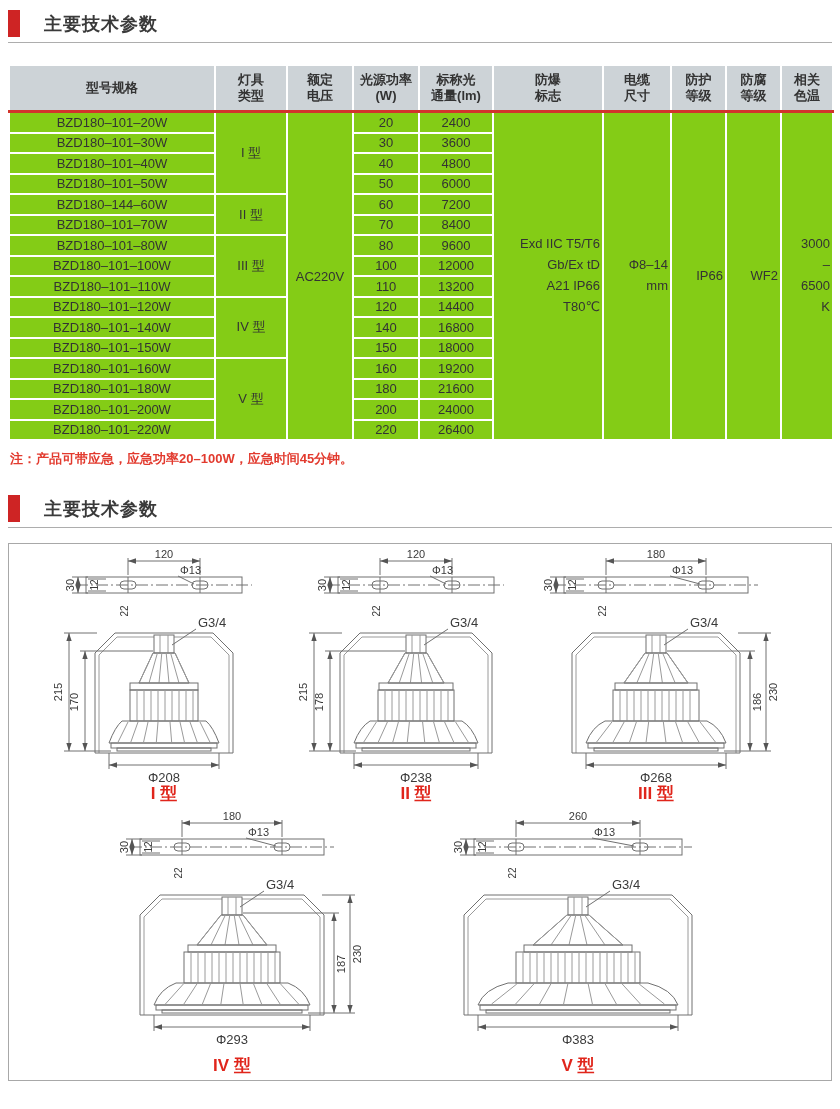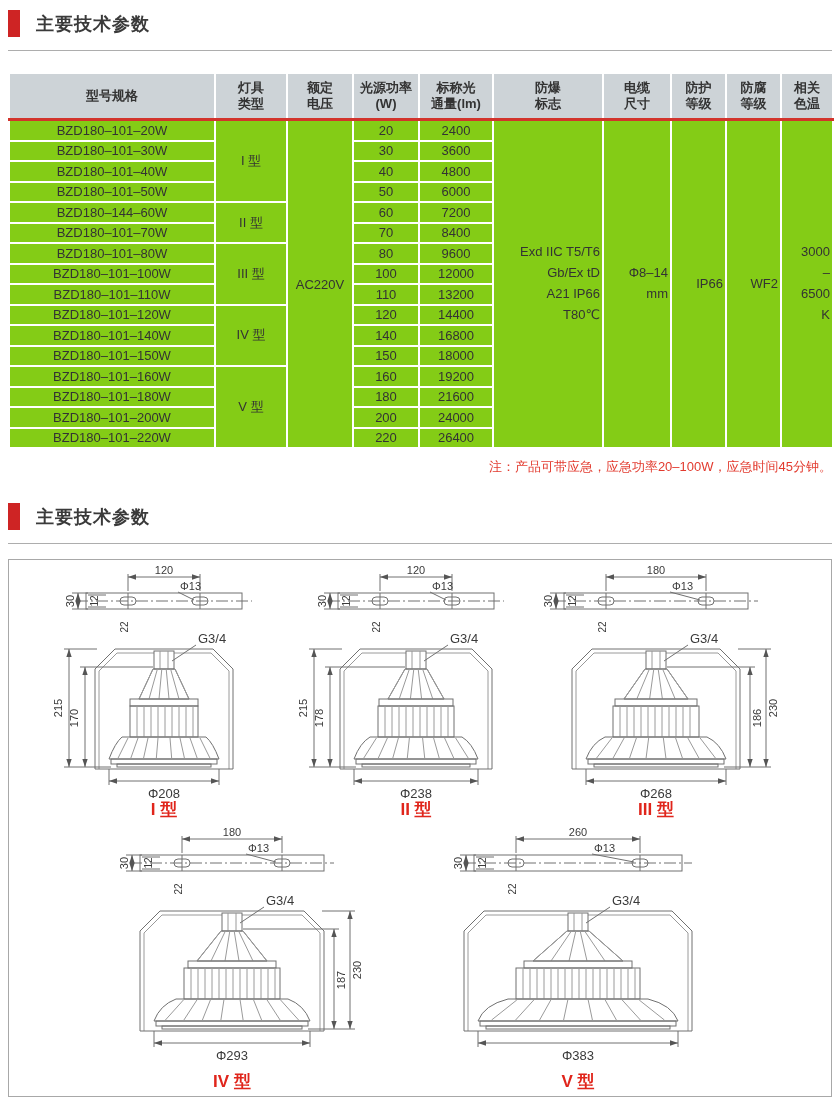--- a/index.html
+++ b/index.html
@@ -2,36 +2,36 @@
 <html><head>
 <meta charset="utf-8">
 <style>
   html,body{margin:0;padding:0;background:#fff;}
   body{
     width:840px;height:1109px;overflow:hidden;
     font-family:"Liberation Sans","DejaVu Sans",sans-serif;color:#333;
   }
   .page{padding:10px 8px 0 8px;}
   
-  .sec-title{display:flex;align-items:center;gap:16px;border-bottom:1px solid #adadad;padding:0 0 13px 0;}
+  .sec-title{display:flex;align-items:center;gap:24px;border-bottom:1px solid #adadad;padding:0 0 5px 0;}
   .red-bar{width:12px;height:27px;background:#ce2424;flex:0 0 auto;}
   .sec-title h2{margin:0;font-size:18px;font-weight:bold;color:#3a3a3a;letter-spacing:1px;}
   
   table.spec{width:824px;border-collapse:collapse;table-layout:fixed;margin-top:21px;}
   table.spec th{
     background:#cdd3d7;border:2px solid #fff;border-bottom:3px solid #d2342c;
     font-size:13px;font-weight:bold;color:#333;height:42px;padding:1px 2px;
     white-space:pre-line;line-height:1.25;text-align:center;
   }
   table.spec td{
     background:#84cc16;border:2px solid #fff;text-align:center;
     font-size:13px;height:18.5px;padding:0 2px;color:#333;
   }
   table.spec td.multi{white-space:pre-line;line-height:1.6;text-align:right;}
-  .note{color:#e23a2e;font-size:13px;margin:9px 0 0 2px;font-weight:normal;text-align:right;}
+  .note{color:#e23a2e;font-size:13px;margin:9px 0 0 2px;font-weight:bold;}
   .sec2{margin-top:27px;}
   .dims-box{margin-top:15px;border:1px solid #a8a8a8;height:538px;padding:3px 0 0 0;box-sizing:border-box;}
   .draw-row{display:flex;justify-content:center;align-items:flex-start;gap:16px;}
   .draw-row.second{margin-top:0;}
   figure{margin:0;}
   svg text{font-family:"Liberation Sans","DejaVu Sans",sans-serif;}
 </style>
 </head>
 <body>
 

